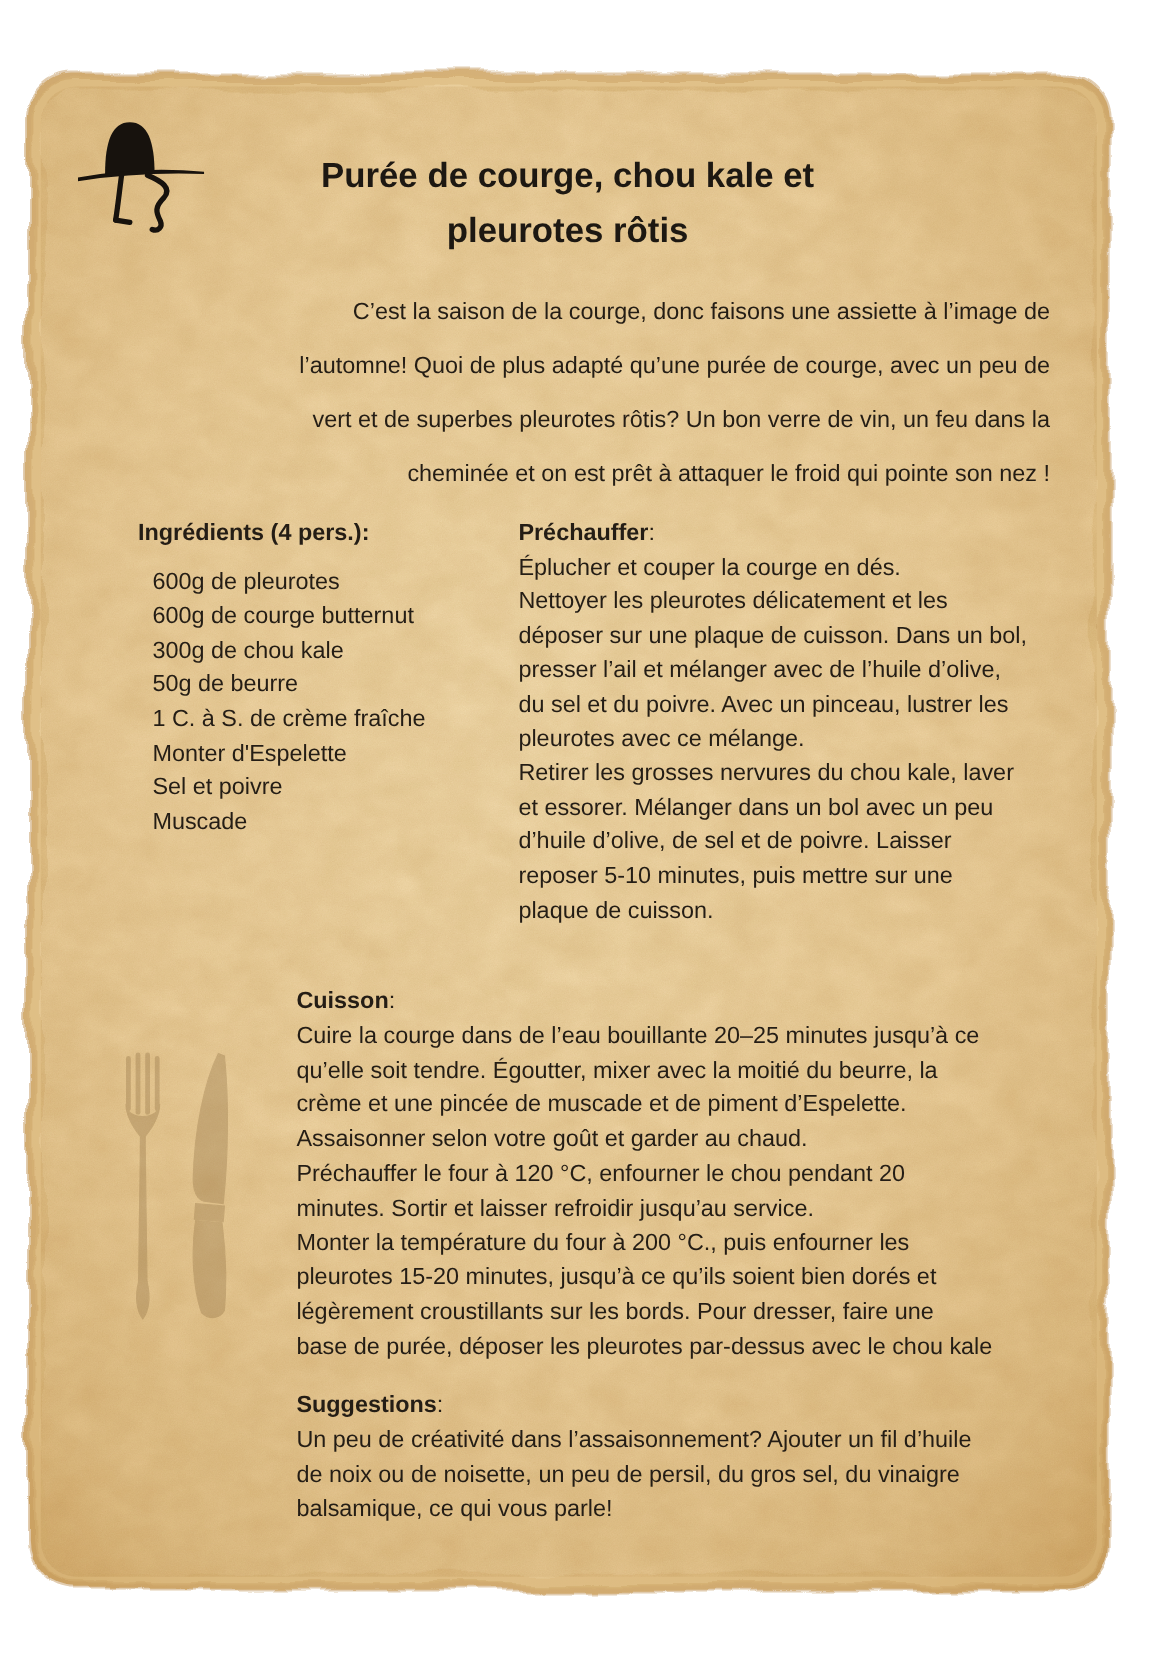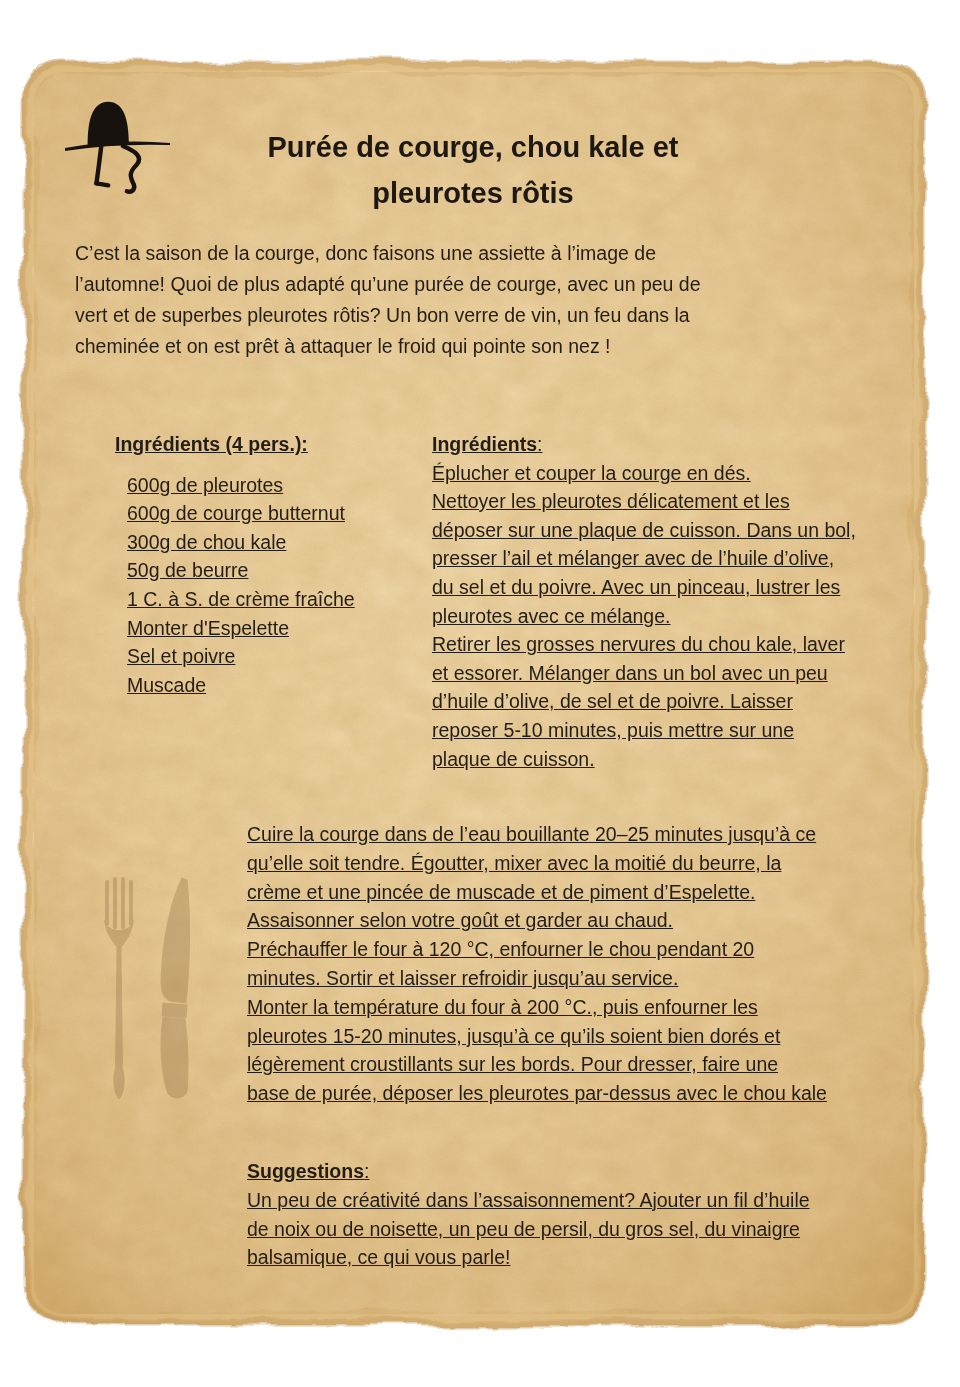--- a/index.html
+++ b/index.html
@@ -15,24 +15,24 @@
   .abs{position:absolute;}
   .logo{left:64px;top:94px;width:108px;height:108px;}
   .title{
     left:30px;top:124px;width:886px;
     font-size:29px;font-weight:700;line-height:46px;
     text-align:center;white-space:pre-line;margin:0;
     color:#1d1812;
   }
   .intro{
     left:75px;top:238px;width:800px;
-    font-size:19.5px;line-height:31px;
-    text-align:left;white-space:pre-line;margin:0;
+    font-size:19.5px;line-height:45px;
+    text-align:right;white-space:pre-line;margin:0;
   }
-  .col{font-size:19.5px;line-height:28.6px;text-decoration:underline;}
+  .col{font-size:19.5px;line-height:28.6px;}
   .ingredients{left:115px;top:430px;width:310px;}
   .preparation{left:432px;top:430px;width:478px;}
   .cooking{left:247px;top:820px;width:668px;line-height:28.8px;}
   .suggestions{left:247px;top:1157px;width:668px;line-height:28.8px;}
   .sec-heading{font-weight:700;}
   .sec-colon{font-weight:400;}
   .body-text{white-space:pre-line;}
   ul.ing-list{list-style:none;margin:12px;padding:0;}
   .cutlery{left:94px;top:872px;width:132px;height:238px;opacity:0.3;}
 </style>
@@ -105,21 +105,21 @@
         <li>50g de beurre</li>
         <li>1 C. à S. de crème fraîche</li>
         <li>Monter d'Espelette</li>
         <li>Sel et poivre</li>
         <li>Muscade</li>
       </ul>
   </section>
 
   <section class="abs col preparation">
     <div>
-      <span class="sec-heading">Ingrédients</span><span class="sec-colon">:</span>
+      <span class="sec-heading">Préchauffer</span><span class="sec-colon">:</span>
     </div>
     <div class="body-text">Éplucher et couper la courge en dés.
 Nettoyer les pleurotes délicatement et les
 déposer sur une plaque de cuisson. Dans un bol,
 presser l’ail et mélanger avec de l’huile d’olive,
 du sel et du poivre. Avec un pinceau, lustrer les
 pleurotes avec ce mélange.
 Retirer les grosses nervures du chou kale, laver
 et essorer. Mélanger dans un bol avec un peu
 d’huile d’olive, de sel et de poivre. Laisser
@@ -138,20 +138,23 @@
         <path d="M23 84 L27 84 L28.5 196 L21.5 196 Z" stroke-width="1"></path>
         <path d="M21.5 196 L28.5 196 C31.5 208, 30.5 220, 25 227 C19.5 220, 18.5 208, 21.5 196 Z" stroke-width="1"></path>
         <path d="M88 6 C76 30, 68 70, 67 110 C67 120, 70 127, 76 129 L92 131 C96 95, 97 45, 93 8 Z" stroke-width="1"></path>
         <path d="M69 131 L93 133 L92 146 L68 144 Z" stroke-width="1"></path>
         <path d="M69 145 C65 172, 67 202, 74 222 C80 228, 89 227, 93 220 C95 196, 94 170, 91 147 Z" stroke-width="1"></path>
       </g>
     </svg>
   </div>
 
   <section class="abs col cooking">
+    <div>
+      <span class="sec-heading">Cuisson</span><span class="sec-colon">:</span>
+    </div>
     <div class="body-text">Cuire la courge dans de l’eau bouillante 20–25 minutes jusqu’à ce
 qu’elle soit tendre. Égoutter, mixer avec la moitié du beurre, la
 crème et une pincée de muscade et de piment d’Espelette.
 Assaisonner selon votre goût et garder au chaud.
 Préchauffer le four à 120 °C, enfourner le chou pendant 20
 minutes. Sortir et laisser refroidir jusqu’au service.
 Monter la température du four à 200 °C., puis enfourner les
 pleurotes 15-20 minutes, jusqu’à ce qu’ils soient bien dorés et
 légèrement croustillants sur les bords. Pour dresser, faire une
 base de purée, déposer les pleurotes par-dessus avec le chou kale</div>

